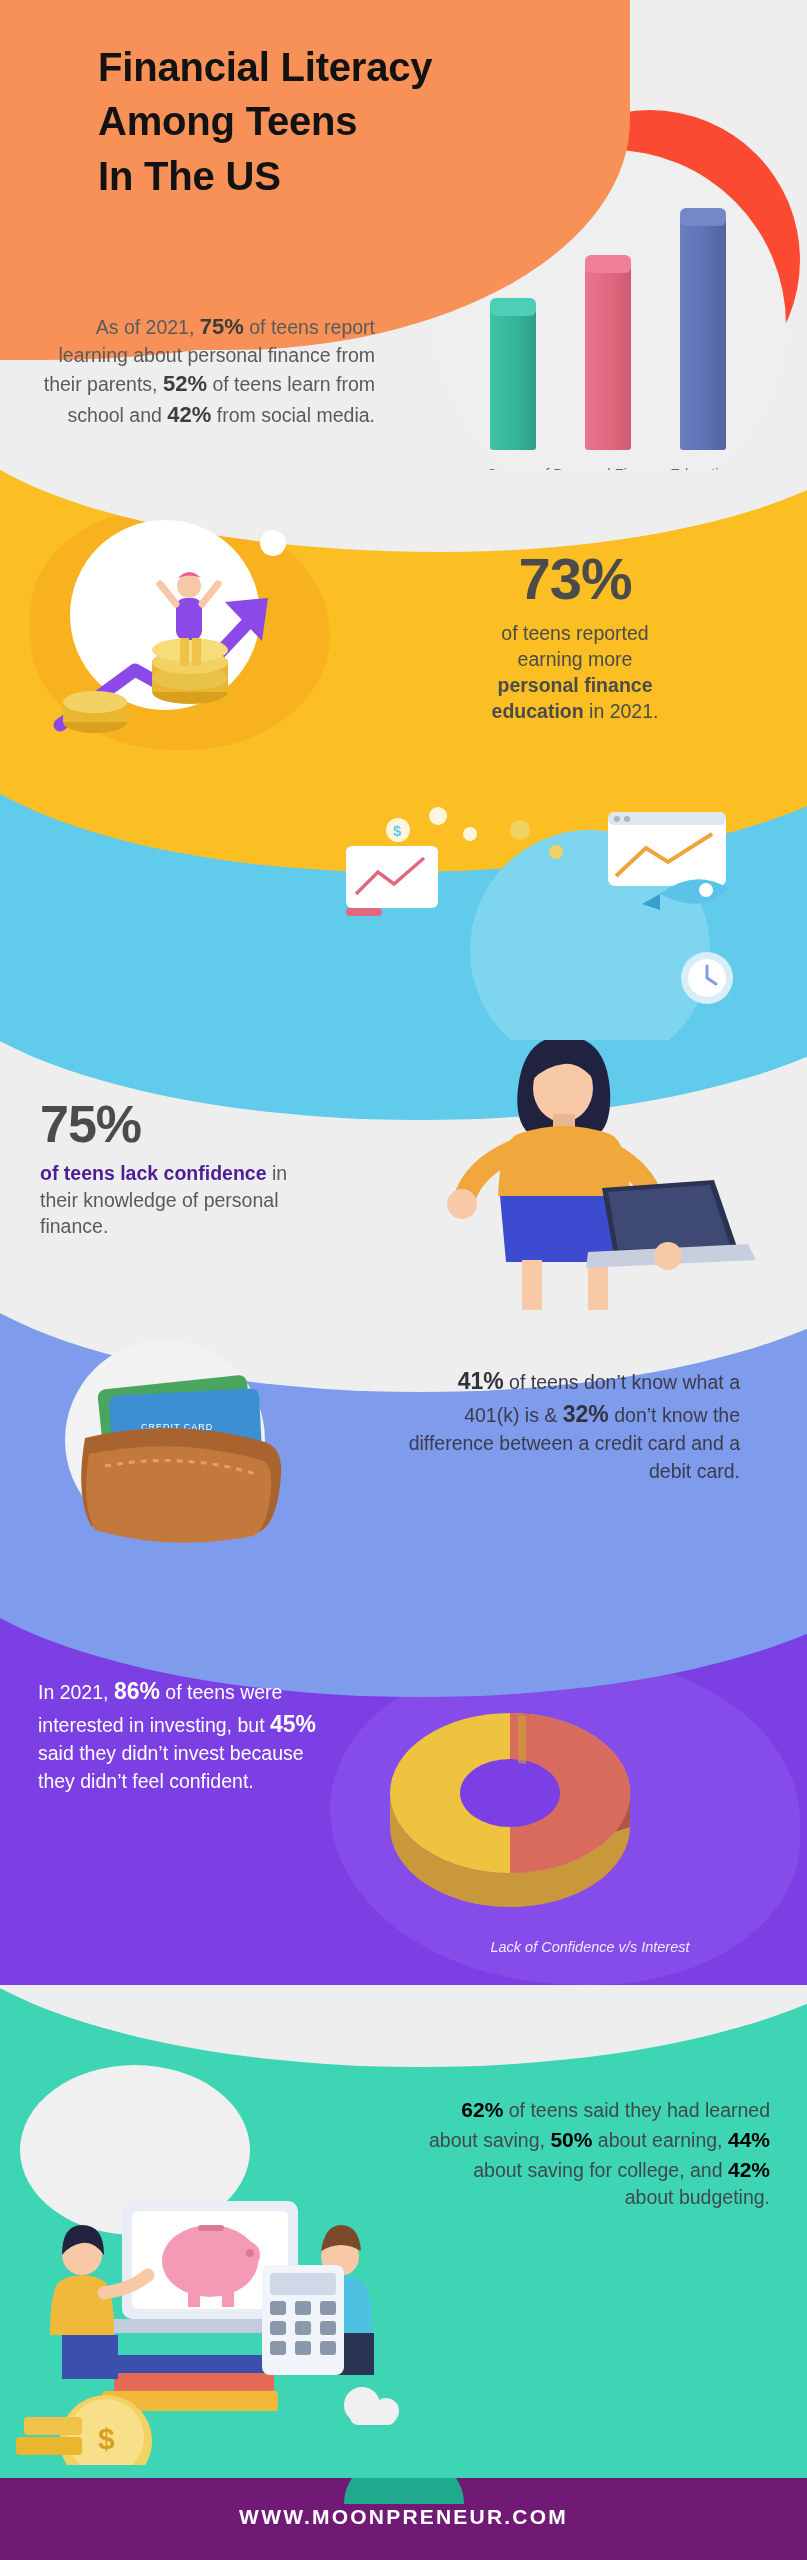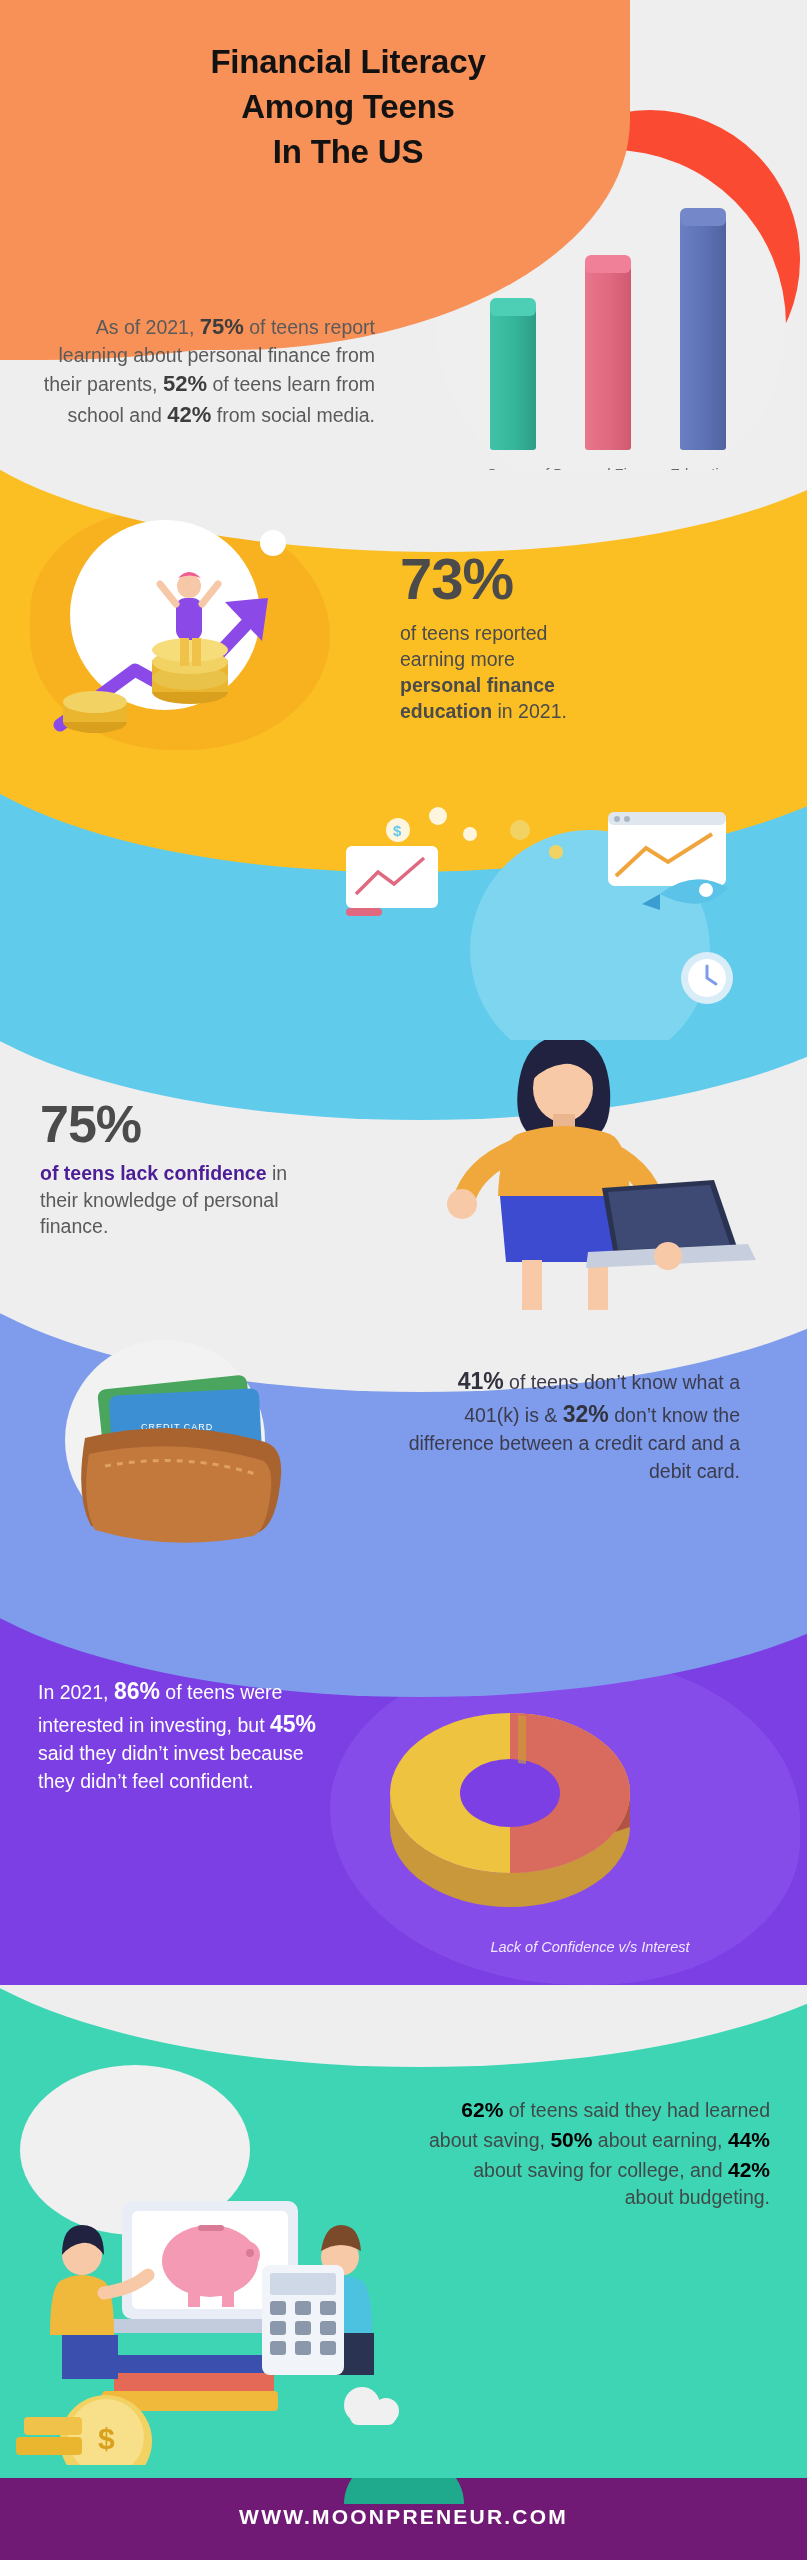--- a/index.html
+++ b/index.html
@@ -31,23 +31,22 @@
   #sec-header .red-circle{
     position:absolute; left:500px; top:110px; width:300px; height:300px;
     background:#fa4a32; border-radius:50%;
   }
   #sec-header .grey-circle{
     position:absolute; left:436px; top:150px; width:350px; height:350px;
     background:#efefef; border-radius:50%;
   }
   .title {
     position:absolute; left:98px; top:40px; width:500px;
-    font-size:33px; font-weight:bold; line-height:1.36; color:#121212;
+    font-size:40px; font-weight:bold; line-height:1.36; color:#121212;
     letter-spacing:-0.2px;
-    text-align:center;
   }
   .para-1 {
     position:absolute; left:40px; top:312px; width:335px;
     text-align:right; font-size:19.5px; color:#5a5a5a; line-height:1.38;
   }
   .para-1 b { color:#3d3d3d; font-size:22px; }
 
   
   .barchart { position:absolute; left:480px; top:205px; width:260px; height:245px; }
   .bar { position:absolute; bottom:0; width:46px; }
@@ -72,21 +71,21 @@
   }
   #sec-yellow .wave-top{
     position:absolute; left:-60px; top:-98px; width:960px; height:180px;
     background:#eeeeee; border-bottom-left-radius:60% 100%; border-bottom-right-radius:55% 100%;
   }
   #sec-yellow .tex1{
     position:absolute; left:30px; top:40px; width:300px; height:240px;
     background:#f5a81c; border-radius:45% 55% 50% 50%; opacity:.55;
   }
   .y-text{
-    position:absolute; left:400px; top:80px; width:350px; text-align:left;
+    position:absolute; left:400px; top:80px; width:350px; text-align:center;
   }
   .y-big{ font-size:58px; font-weight:bold; color:#4b4b4b; line-height:1; letter-spacing:-1px;}
   .y-sub{ font-size:19.5px; color:#4b4b4b; line-height:1.34; margin-top:12px; }
 
   
   .coinscene{ position:absolute; left:40px; top:40px; width:340px; height:250px; }
   .cs-circle{ position:absolute; left:30px; top:10px; width:190px; height:190px; background:#fff; border-radius:50%; }
   .cs-dot{ position:absolute; left:220px; top:20px; width:26px; height:26px; background:#fff; border-radius:50%;}
 
   

